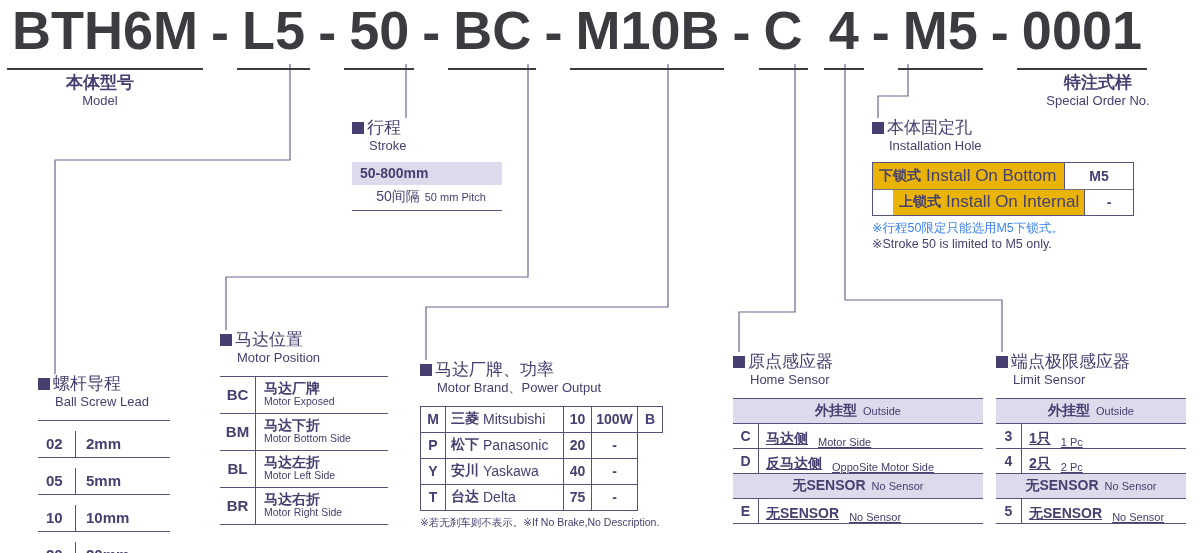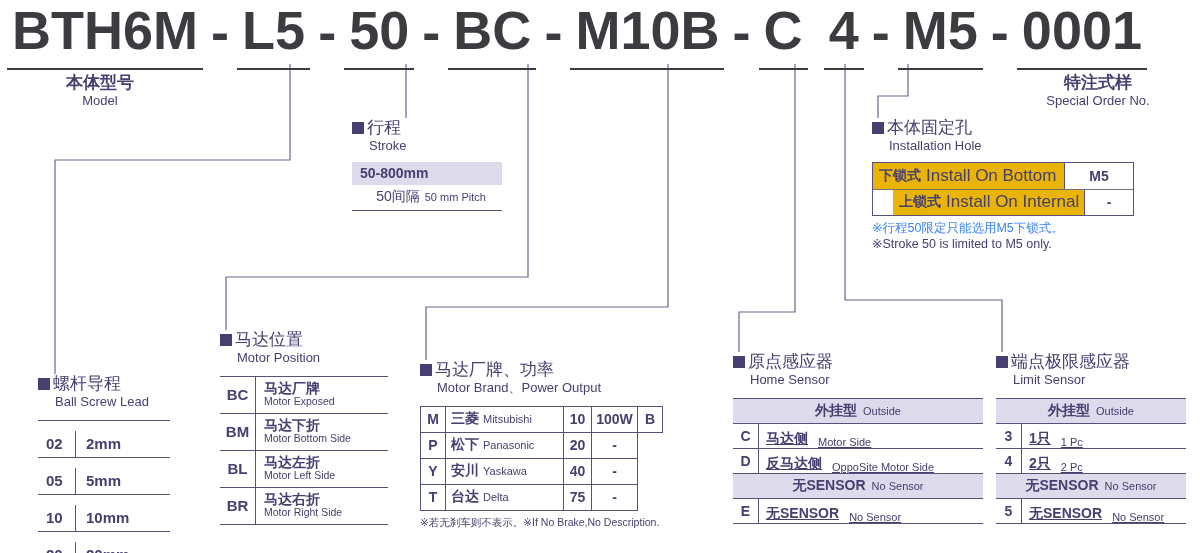--- a/index.html
+++ b/index.html
@@ -58,21 +58,21 @@
   .mp-zh { font-size:14px; font-weight:bold; line-height:1.2; }
   .mp-en { font-size:10.5px; line-height:1.1; }
 
   
   .mb-table { margin-top:9px; border-top:1px solid #55517a; border-left:1px solid #55517a; width:243px; font-size:14px; }
   .mb-row { display:flex; height:26px; }
   .mb-cell { border-right:1px solid #55517a; border-bottom:1px solid #55517a; display:flex; align-items:center; }
   .mb-code { width:25px; justify-content:center; font-weight:bold; }
   .mb-brand { width:118px; padding-left:5px; gap:4px; }
   .mb-brand .zh { font-weight:bold; }
-  .mb-brand .en { font-size:11px; }
+  .mb-brand .en { font-size:14px; }
   .mb-pcode { width:28px; justify-content:center; font-weight:bold; }
   .mb-power { width:46px; justify-content:center; font-weight:bold; }
   .mb-brake { width:25px; justify-content:center; font-weight:bold; }
   .mb-brake.empty { border:none; }
   .mb-note { font-size:10.5px; margin-top:5px; }
 
   
   .sensor-table { margin-top:9px; border-top:1px solid #55517a; font-size:14px; }
   .sensor-table.home { width:250px; }
   .sensor-table.limit { width:190px; }

